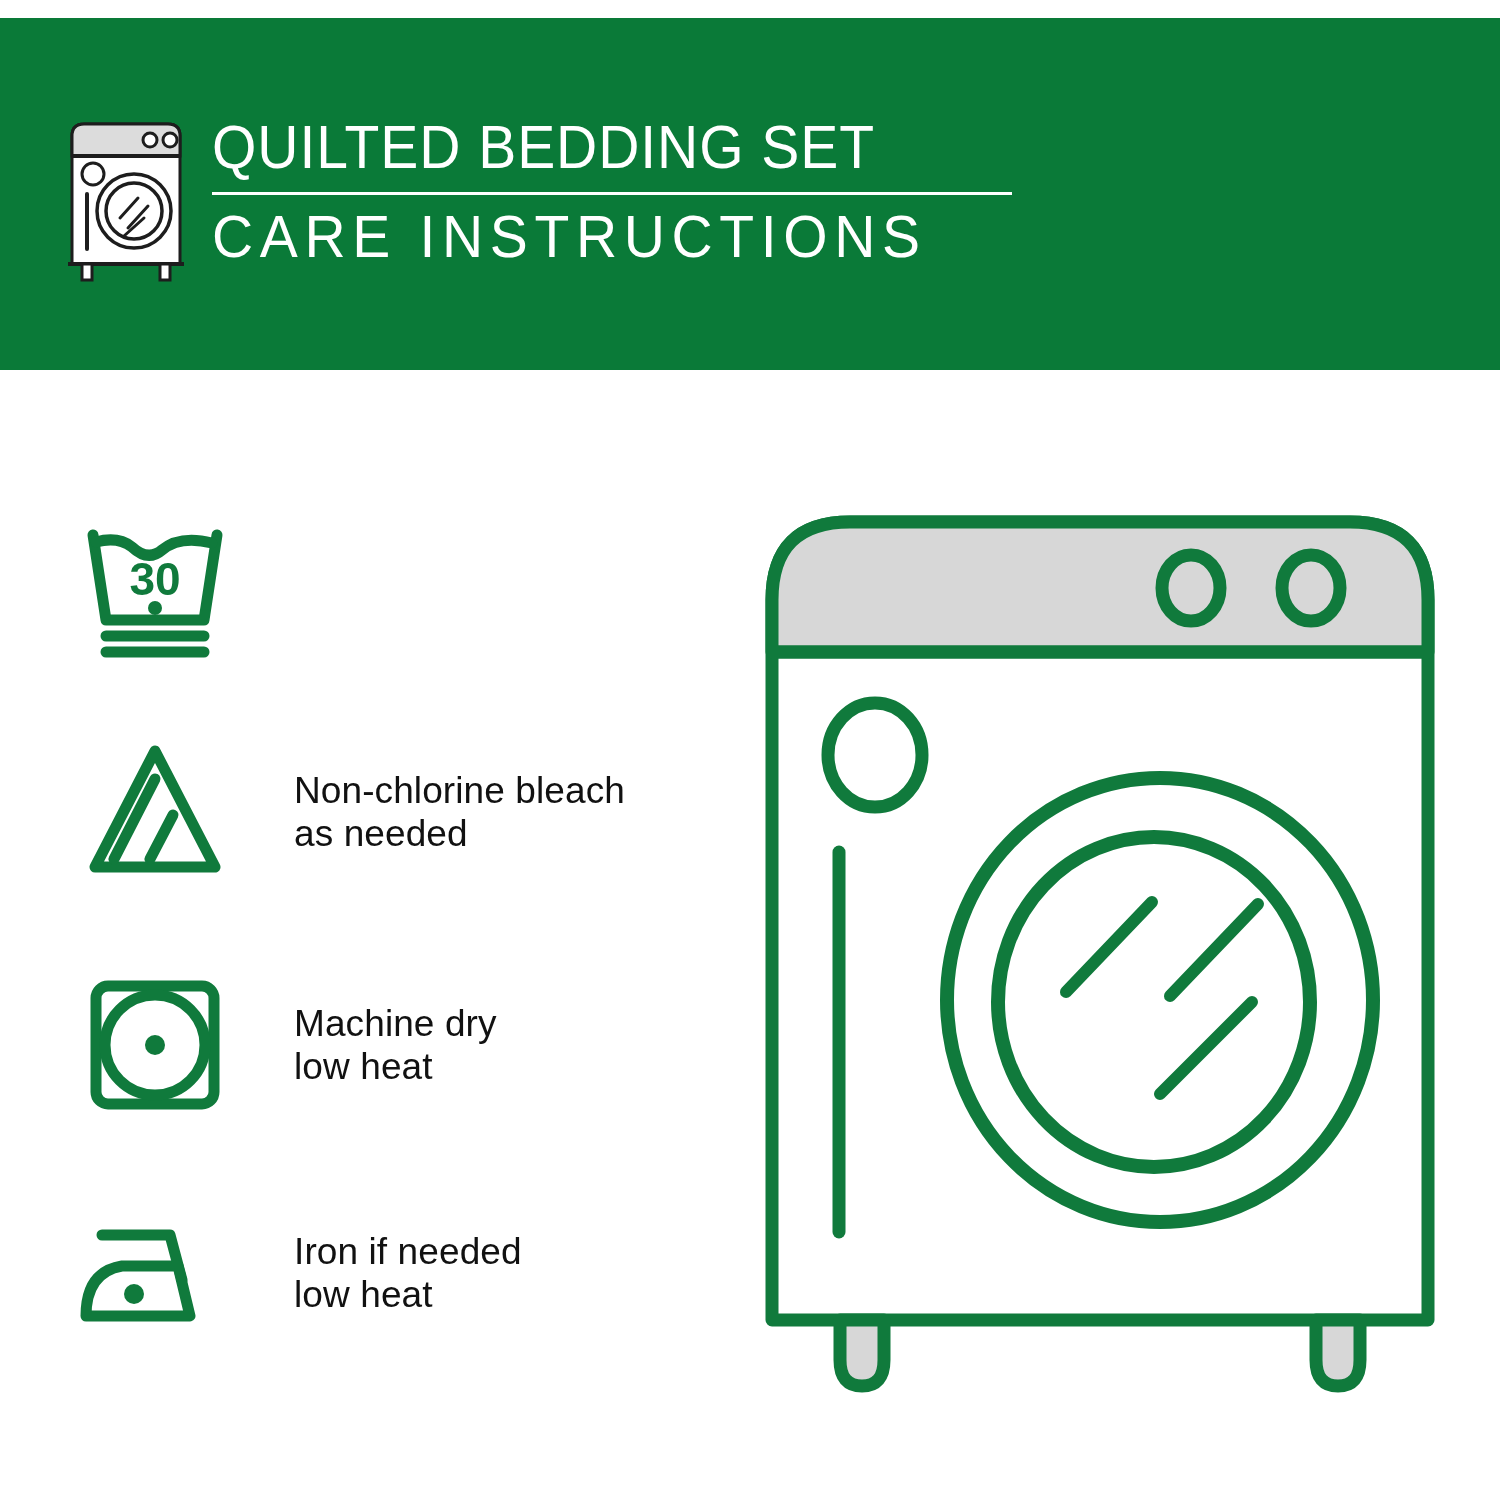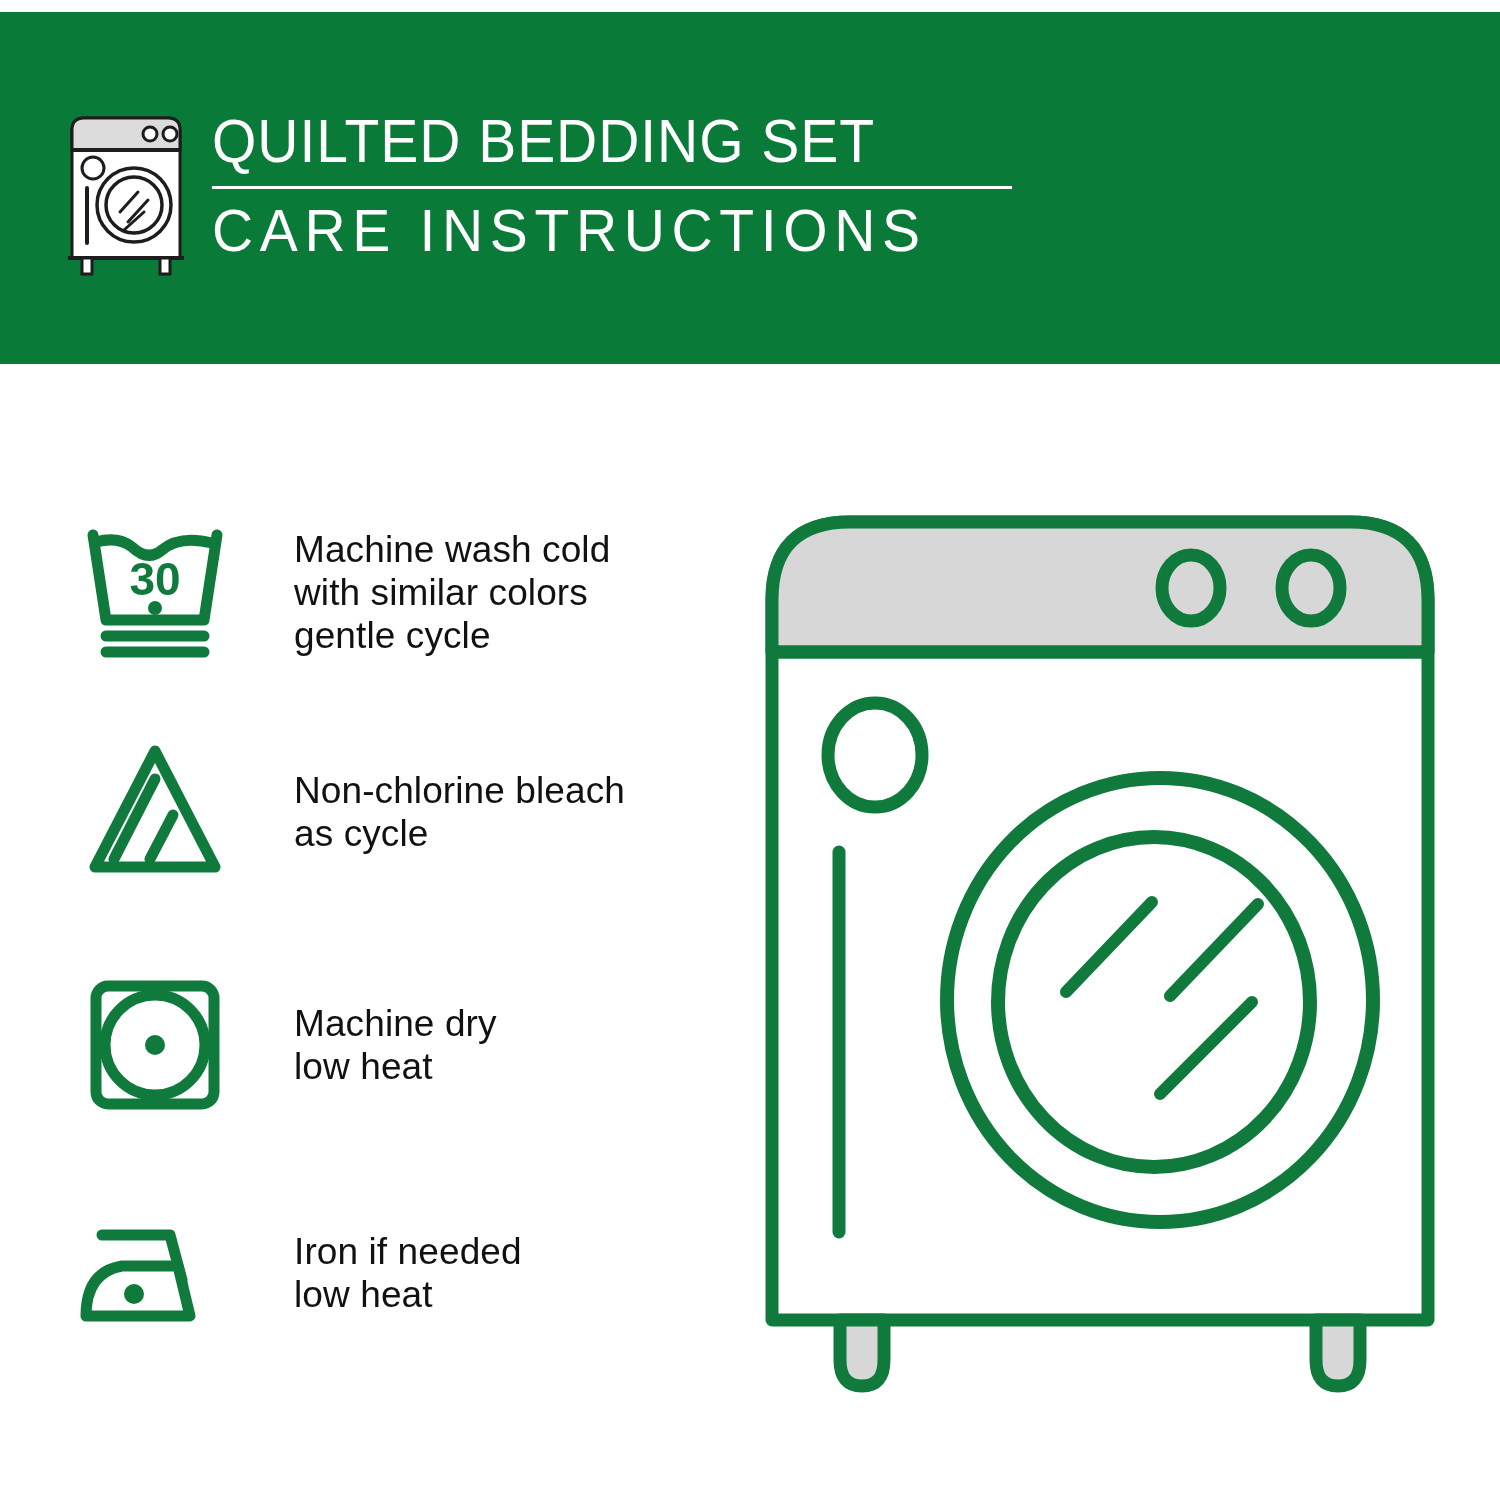--- a/index.html
+++ b/index.html
@@ -15,21 +15,21 @@
     width: 1500px;
     height: 1500px;
     background: #ffffff;
     overflow: hidden;
   }
 
   
   .header {
     position: absolute;
     left: 0;
-    top: 12px;
+    top: 18px;
     width: 1500px;
     height: 352px;
     background: #0a7a38;
     box-sizing: border-box;
   }
   .header-inner {
     position: absolute;
     left: 62px;
     top: 96px;
     display: flex;
@@ -180,40 +180,35 @@
             <path d="M23 35 L36 120 L134 120 L147 35"></path>
             <path d="M26 42 Q48 36 62 47 Q78 62 92 50 Q110 35 142 43"></path>
 
             <line x1="36" y1="136" x2="134" y2="136"></line>
             <line x1="36" y1="152" x2="134" y2="152"></line>
           </g>
           <text x="85" y="95" text-anchor="middle" font-family="'Liberation Sans', sans-serif" font-size="46" font-weight="bold" fill="#107a3c">30</text>
           <circle cx="85" cy="108" r="7" fill="#107a3c"></circle>
         </svg>
       </div>
-      <div class="care-text">
-        <span>Machine wash cold</span>
-        <span>with similar colors</span>
-        <span>gentle cycle</span>
-      </div>
     </div>
 
     <div class="care-item i1">
       <div class="care-symbol">
         <svg viewBox="0 0 170 170" width="170" height="170" aria-hidden="true">
           <g fill="none" stroke="#107a3c" stroke-width="11" stroke-linecap="round" stroke-linejoin="round">
             <path d="M85 24 L145 140 L25 140 Z"></path>
             <line x1="85" y1="52" x2="44" y2="132"></line>
             <line x1="103" y1="88" x2="80" y2="132"></line>
           </g>
         </svg>
       </div>
       <div class="care-text">
         <span>Non-chlorine bleach</span>
-        <span>as cycle</span>
+        <span>as needed</span>
       </div>
     </div>
 
     <div class="care-item i2">
       <div class="care-symbol">
         <svg viewBox="0 0 170 170" width="170" height="170" aria-hidden="true">
           <rect x="26" y="26" width="118" height="118" rx="12" ry="12" fill="none" stroke="#107a3c" stroke-width="11"></rect>
           <circle cx="85" cy="85" r="50" fill="none" stroke="#107a3c" stroke-width="11"></circle>
           <circle cx="85" cy="85" r="10" fill="#107a3c"></circle>
         </svg>

